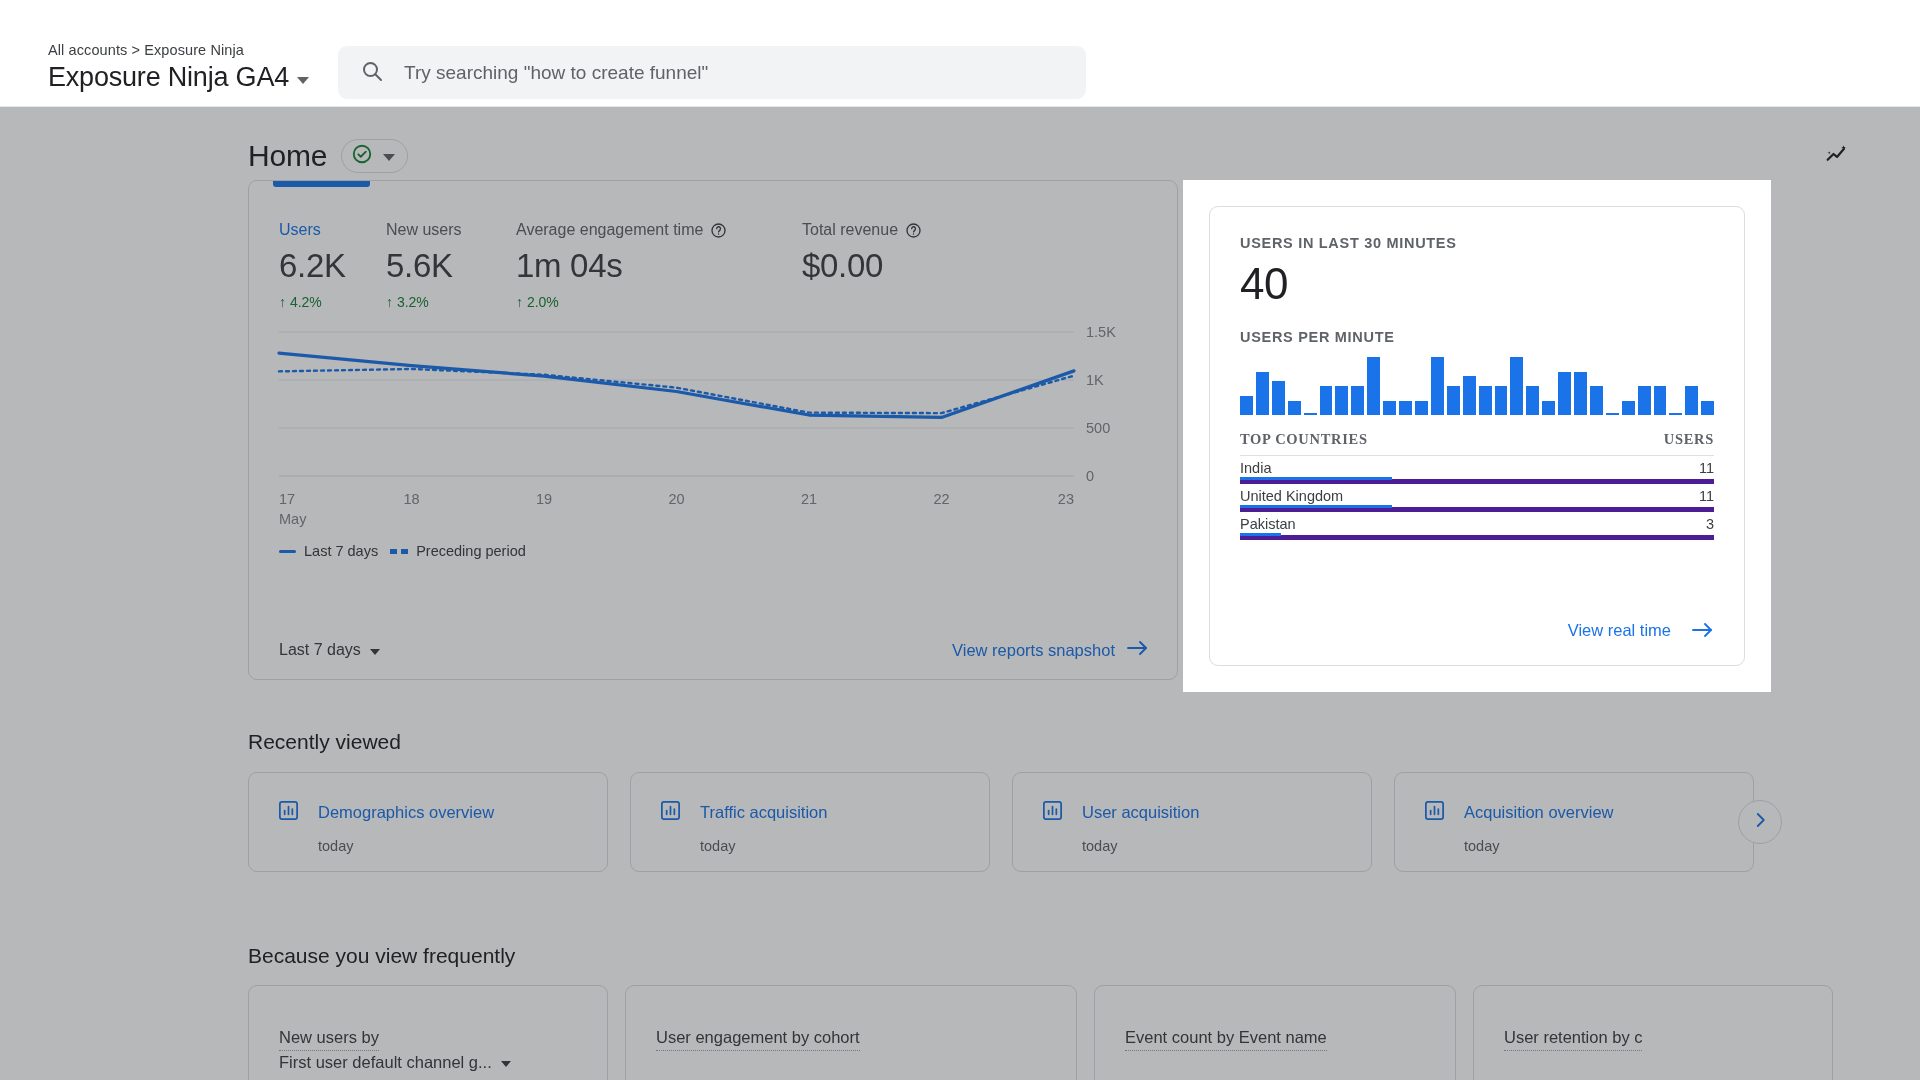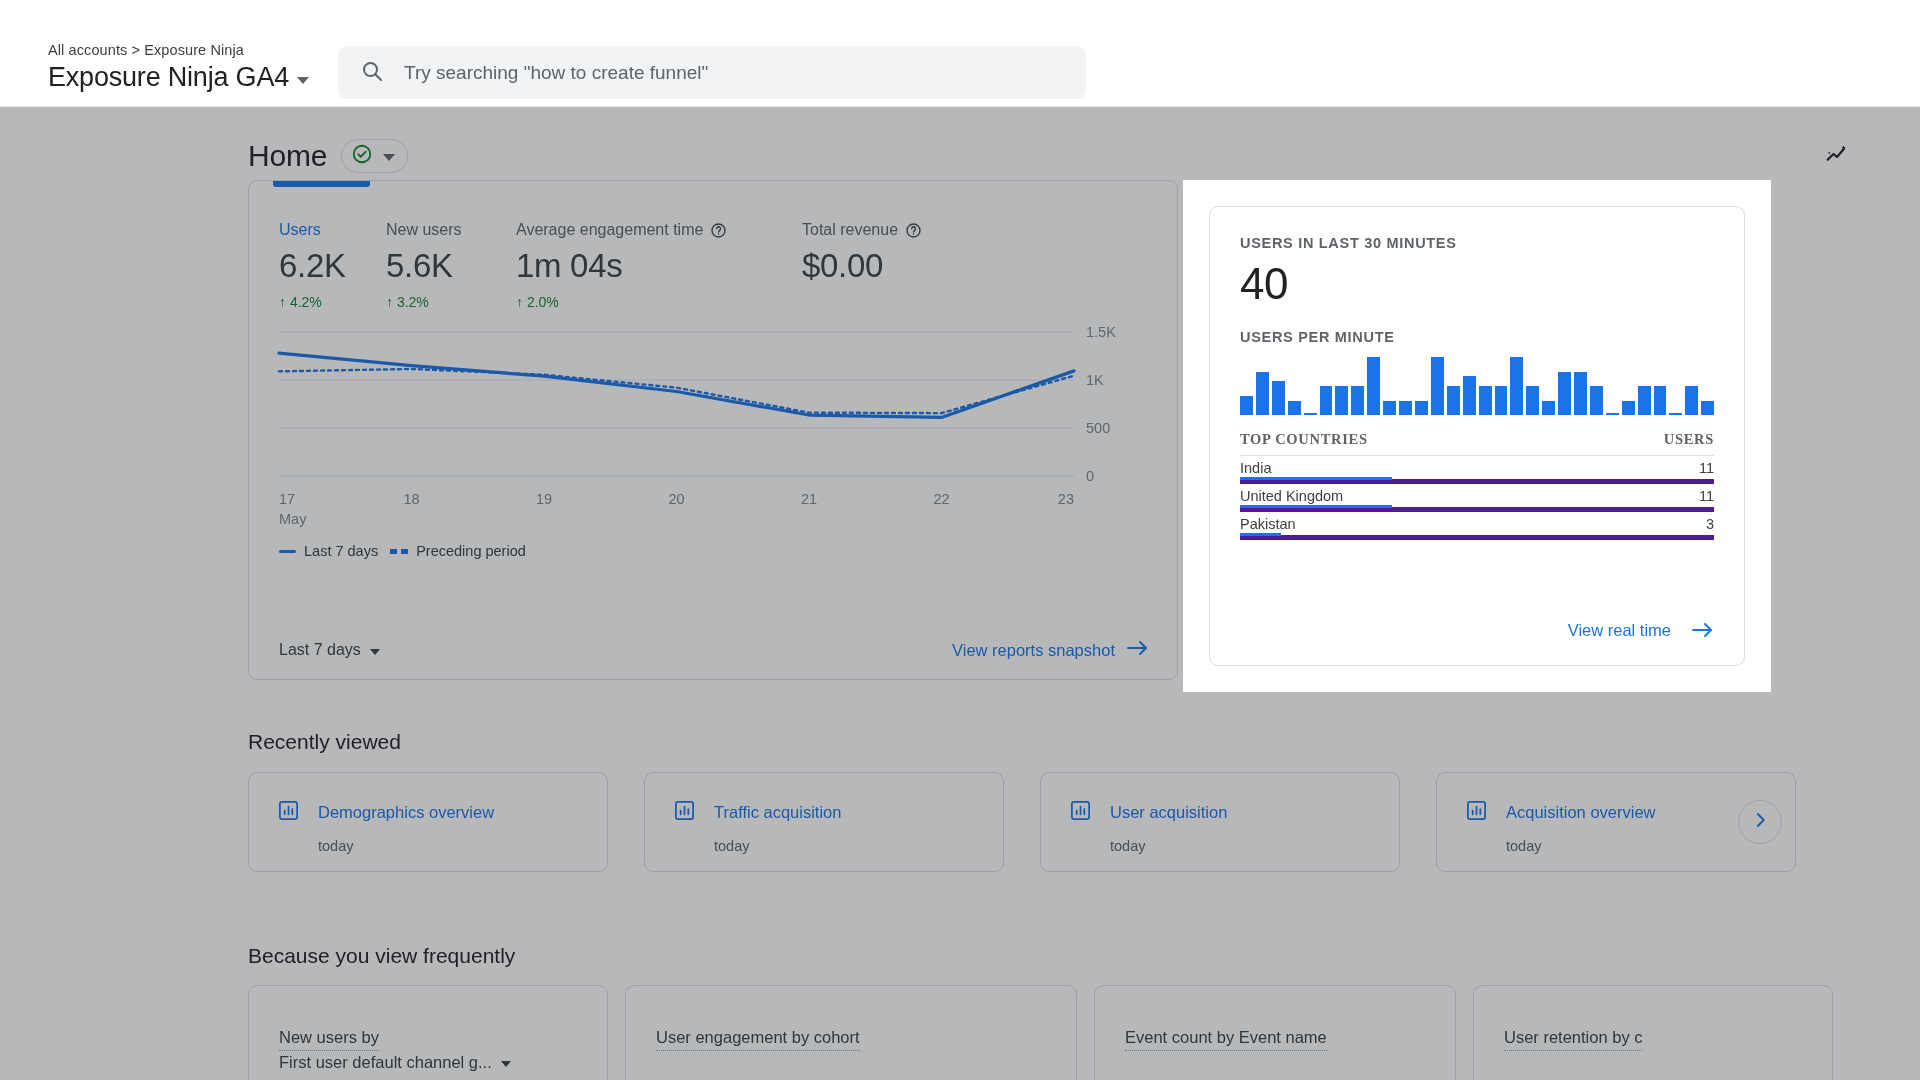--- a/index.html
+++ b/index.html
@@ -308,21 +308,21 @@
   .section-title {
     position: absolute;
     left: 248px;
     font-size: 21px;
     color: #202124;
   }
   .cards-strip {
     position: absolute;
     left: 248px;
     display: flex;
-    gap: 36px;
+    gap: 22px;
   }
   .mini-card {
     width: 360px;
     height: 100px;
     border: 1px solid #dadce0;
     border-radius: 9px;
     padding: 26px 0 0 28px;
     background: #ffffff;
   }
   .mini-top { display: flex; align-items: center; gap: 18px; }

